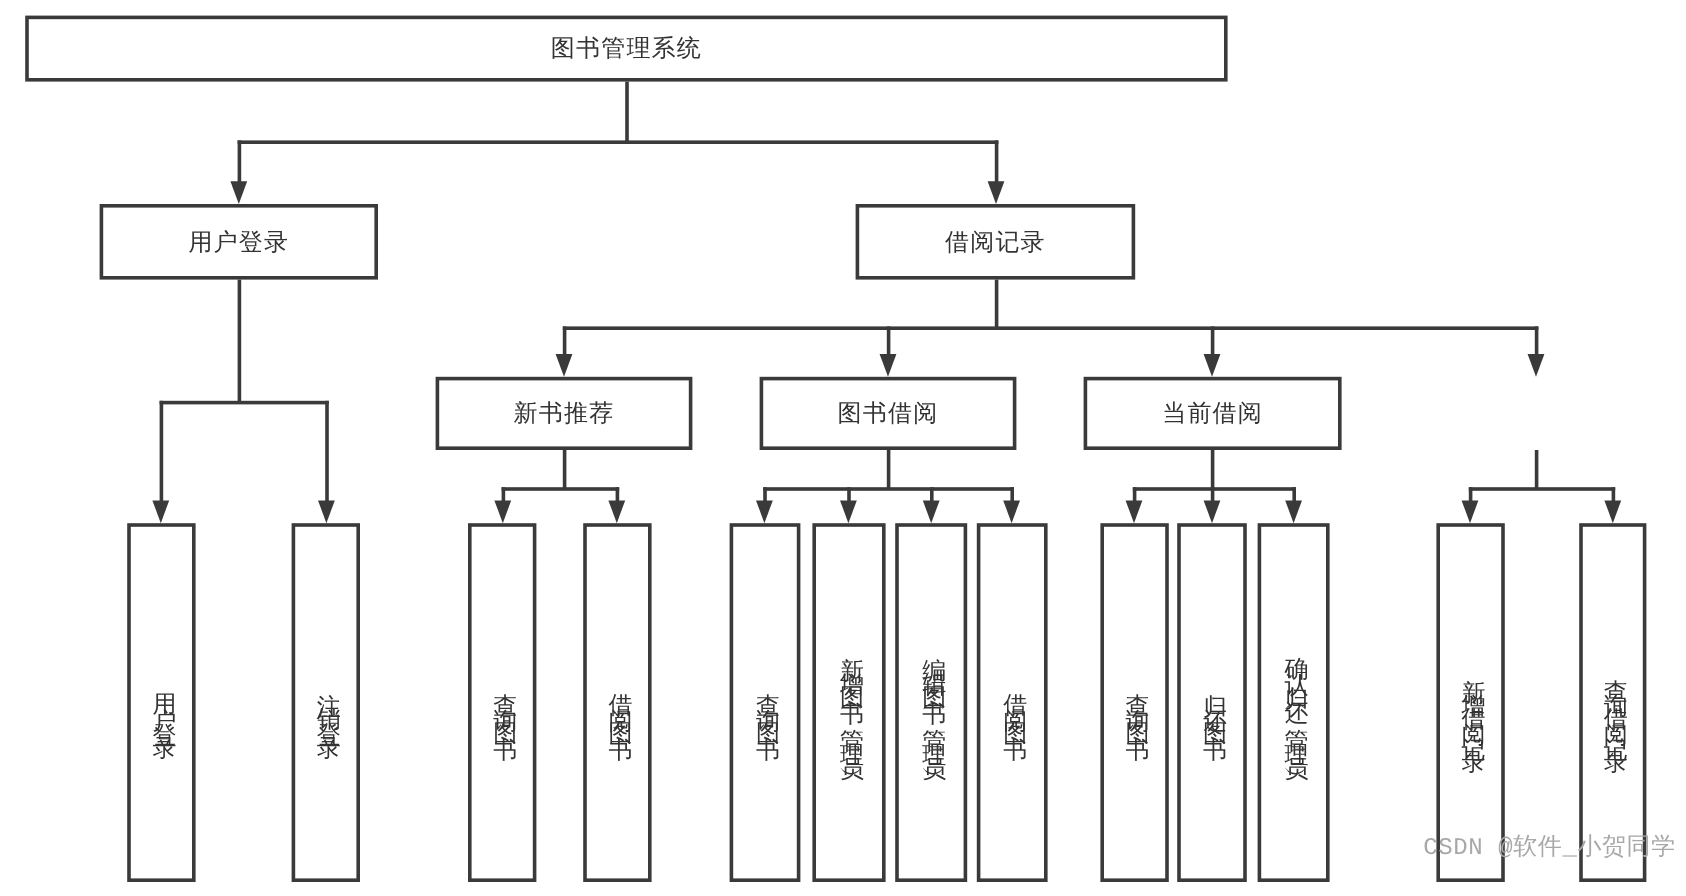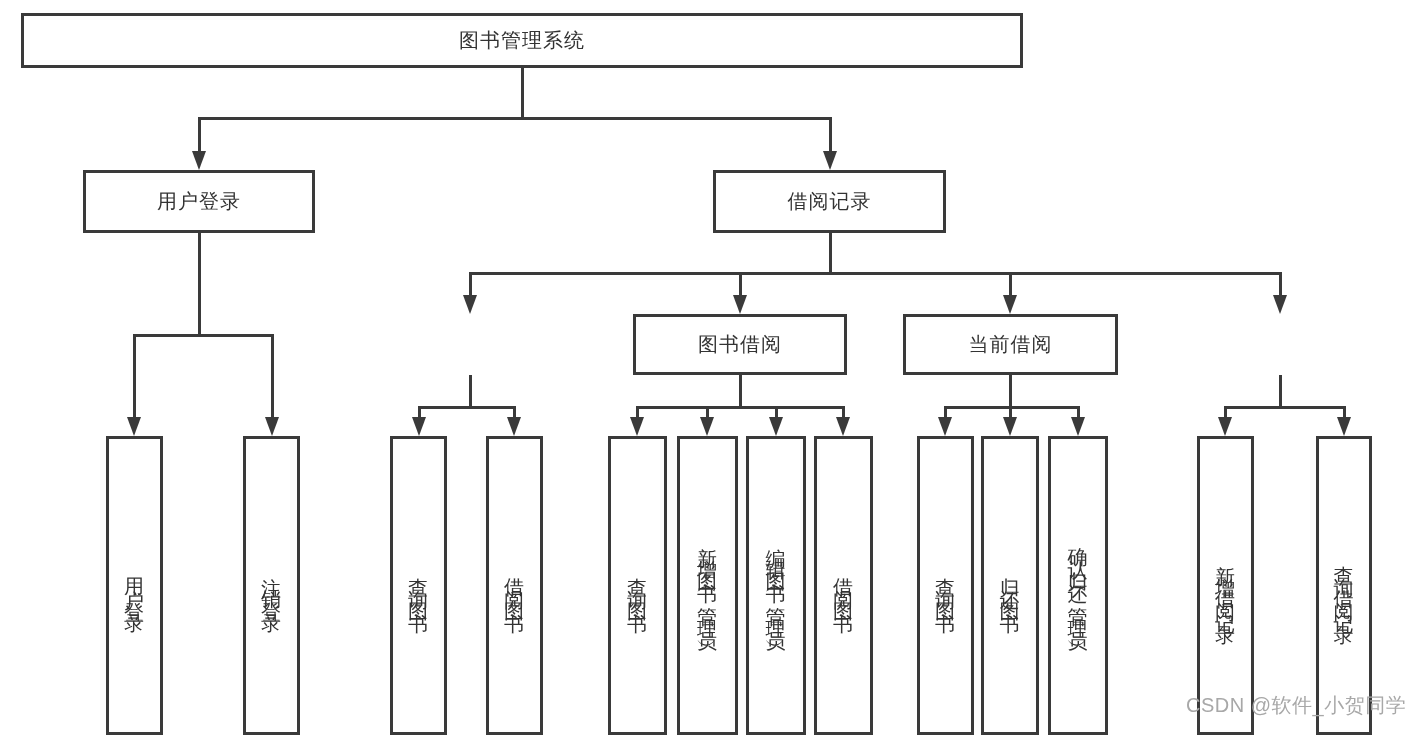--- a/index.html
+++ b/index.html
@@ -4,21 +4,21 @@
 <style>
   :root{
     --line:#3a3a3a;
     --text:#333333;
     --wm:#a8a8a8;
     --bg:#ffffff;
   }
   html,body{margin:0;padding:0;background:var(--bg);}
   .canvas{
     position:relative;width:1405px;height:747px;background:var(--bg);
-    font-family:Liberation Sans, sans-serif;color:var(--text);overflow:hidden;
+    font-family:Liberation Mono, monospace;color:var(--text);overflow:hidden;
   }
   .box{
     position:absolute;box-sizing:border-box;border:3px solid var(--line);
     background:#fff;display:flex;align-items:center;justify-content:center;
   }
   .box.h span{font-size:20px;letter-spacing:1px;white-space:nowrap;}
   .box.v span{
     writing-mode:vertical-rl;text-orientation:mixed;
     font-size:20px;letter-spacing:12px;line-height:1;
   }
@@ -42,20 +42,23 @@
     <span>图书管理系统</span>
   </div>
 
   <div class="box h" style="left:83px;top:170px;width:232px;height:63px">
     <span>用户登录</span>
   </div>
   <div class="box h" style="left:713px;top:170px;width:233px;height:63px">
     <span>借阅记录</span>
   </div>
 
+  <div class="box h" style="left:363px;top:314px;width:214px;height:61px">
+    <span>新书推荐</span>
+  </div>
   <div class="box h" style="left:903px;top:314px;width:215px;height:61px">
     <span>当前借阅</span>
   </div>
   <div class="box h" style="left:633px;top:314px;width:214px;height:61px">
     <span>图书借阅</span>
   </div>
 
   <div class="box v" style="left:106px;top:436px;width:57px;height:299px">
     <span>用户登录</span>
   </div>

